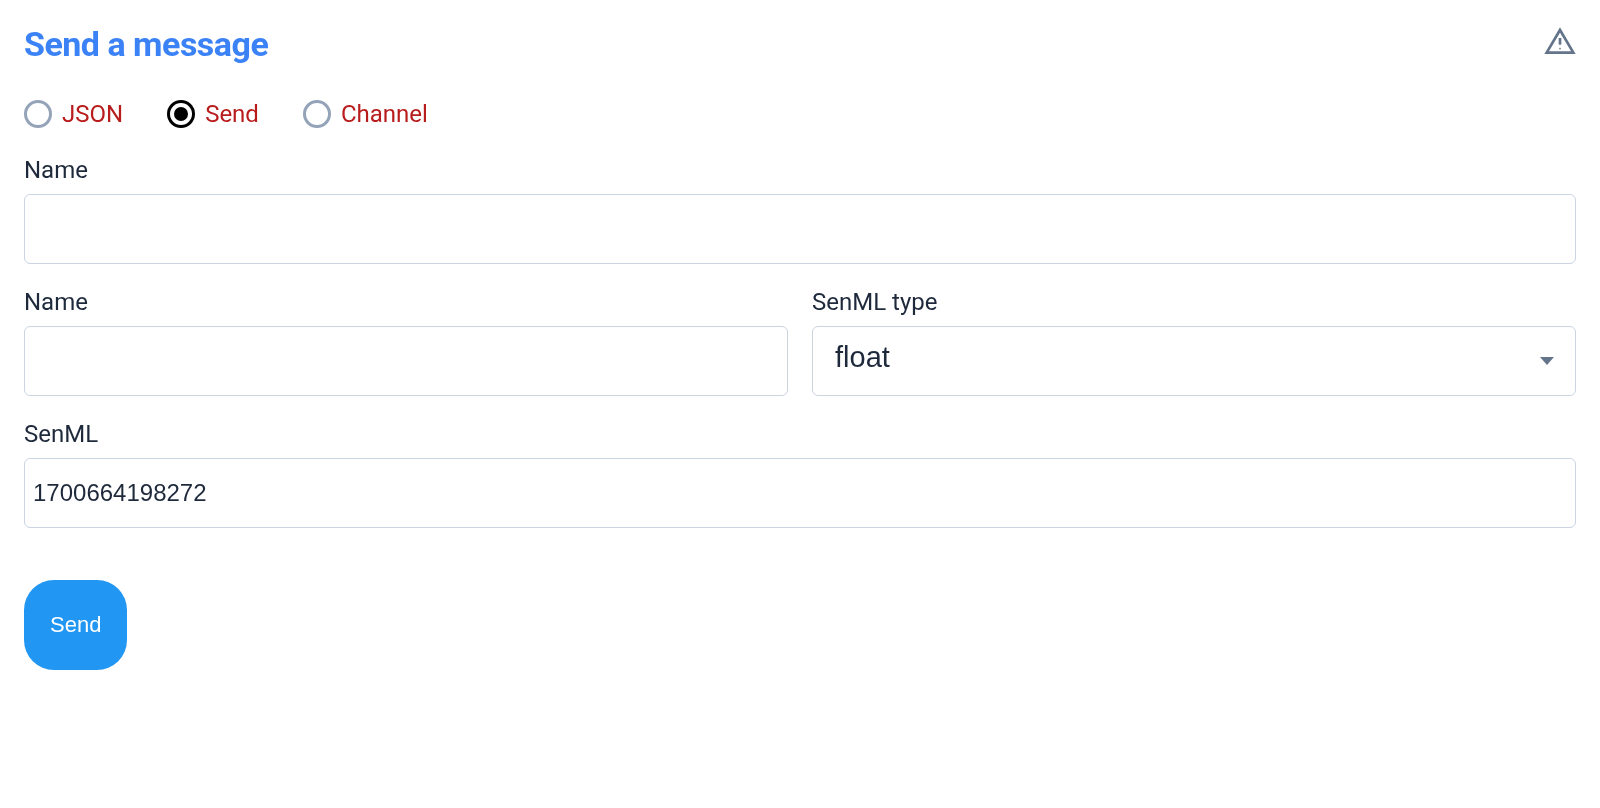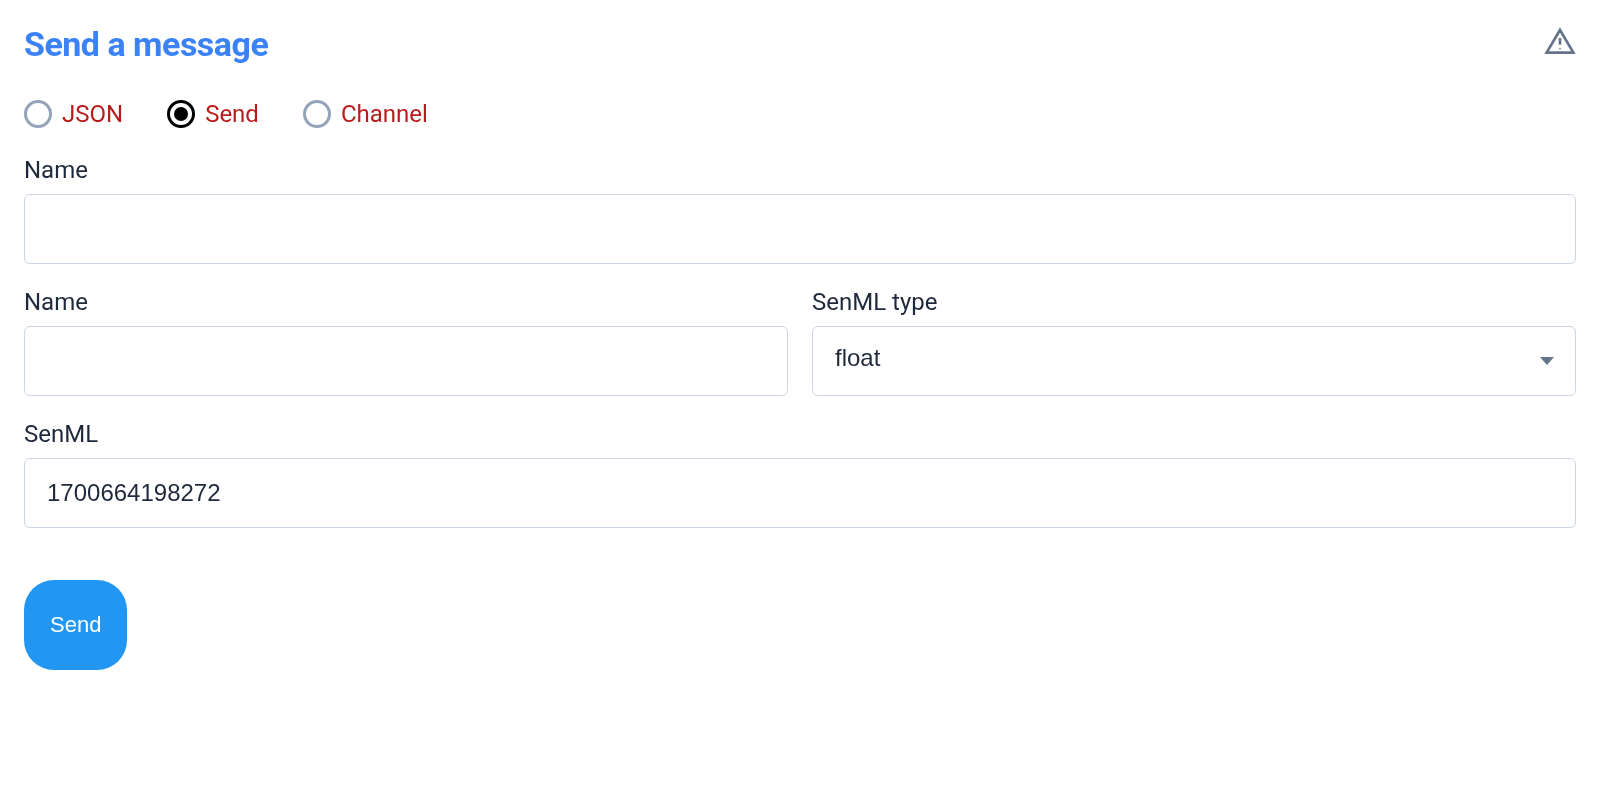--- a/index.html
+++ b/index.html
@@ -84,37 +84,37 @@
     }
     .field-label {
       font-size: 24px;
       color: #1e293b;
     }
     .text-input {
       width: 100%;
       height: 70px;
       border: 1px solid #cbd5e1;
       border-radius: 6px;
-      padding: 0 22px;
+      padding: 0 8px;
       font-size: 24px;
       color: #1e293b;
       background: #ffffff;
       outline: none;
     }
     .select-wrap {
       position: relative;
       width: 100%;
     }
     .select-input {
       width: 100%;
       height: 70px;
       border: 1px solid #cbd5e1;
       border-radius: 6px;
       padding: 0 50px 8px 22px;
-      font-size: 24px;
+      font-size: 29px;
       color: #1e293b;
       background: #ffffff;
       appearance: none;
       -webkit-appearance: none;
       cursor: pointer;
       outline: none;
     }
     .select-caret {
       position: absolute;
       right: 22px;

